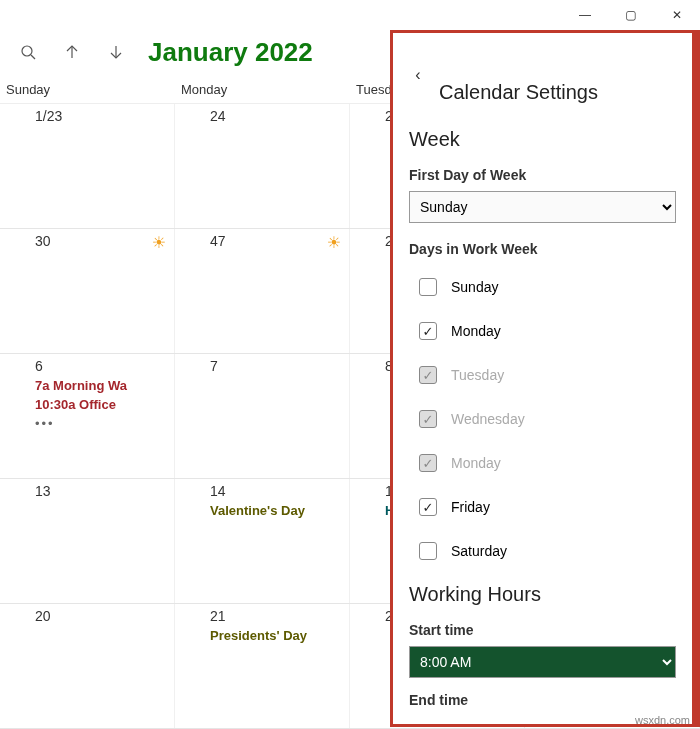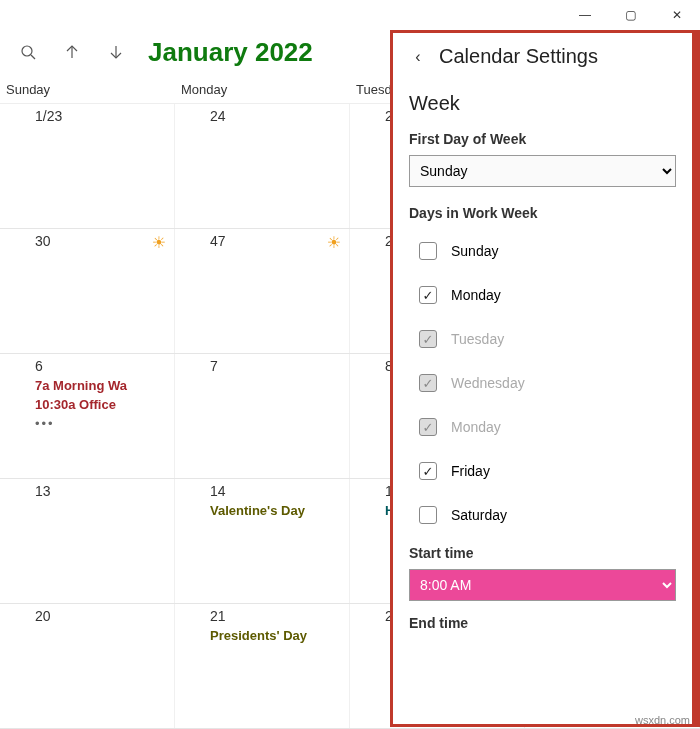--- a/index.html
+++ b/index.html
@@ -20,25 +20,25 @@
     .datenum { font-size: 14px; color: #333; margin-bottom: 4px; }
     .ev { font-size: 13px; white-space: nowrap; overflow: hidden; text-overflow: ellipsis; margin-bottom: 4px; }
     .ev-teal { color: #00595e; font-weight: 600; }
     .ev-red { color: #a4262c; font-weight: 700; }
     .ev-olive { color: #5d5a00; font-weight: 600; }
     .more { color: #666; letter-spacing: 2px; }
     .sun { position: absolute; right: 8px; top: 4px; color: #f0a020; font-size: 16px; }
     .panel { position: absolute; top: 30px; right: 0; width: 310px; bottom: 2px; border: 3px solid #c0392b; border-right-width: 8px; background: #fff; display: flex; flex-direction: column; padding: 12px 16px 0 16px; }
     .panel-head { display: flex; align-items: center; gap: 12px; margin-bottom: 14px; }
     .panel-head .back { font-size: 16px; color: #333; width: 18px; text-align: center; }
-    .panel-title { font-size: 20px; font-weight: 400; color: #222; }
+    .panel-title { font-size: 20px; font-weight: 400; color: #222; margin-top: 36px; }
     .section-lbl { font-size: 20px; color: #222; margin: 10px 0 8px 0; }
     .field-lbl { font-size: 14px; color: #333; margin-top: 8px; margin-bottom: 8px; font-weight: bold; }
     .select { border: 1px solid #999; height: 32px; font-size: 14px; padding: 0 6px; background: #fafafa; width: 100%; }
-    .select.hl { background: #ec4899; color: #fff; }
+    .select.hl { background: #14532d; color: #fff; }
     .chk-row { display: flex; align-items: center; gap: 14px; height: 44px; padding-left: 10px; font-size: 14px; }
     .chk { width: 18px; height: 18px; border: 1px solid #888; border-radius: 3px; display: flex; align-items: center; justify-content: center; font-size: 13px; color: #222; background: #fff; }
     .chk.disabled { background: #ddd; color: #888; }
     .chk.disabled + span { color: #aaa; }
     .watermark { position: absolute; bottom: 3px; right: 10px; font-size: 11px; color: #888; z-index: 20; }
   </style>
 </head>
 <body>
 
 <div class="titlebar">
@@ -202,18 +202,19 @@
       </div>
       <div class="chk-row">
         <div class="chk">✓</div>
         <span>Friday</span>
       </div>
       <div class="chk-row">
         <div class="chk"></div>
         <span>Saturday</span>
       </div>
     </div>
+  <div class="section-lbl">Working Hours</div>
   <div class="field-lbl">Start time</div>
   <select class="select hl"><option>8:00 AM</option></select>
   <div class="field-lbl" style="margin-top:14px">End time</div>
 </div>
 
 <div class="watermark">wsxdn.com</div>
 
 </body></html>

